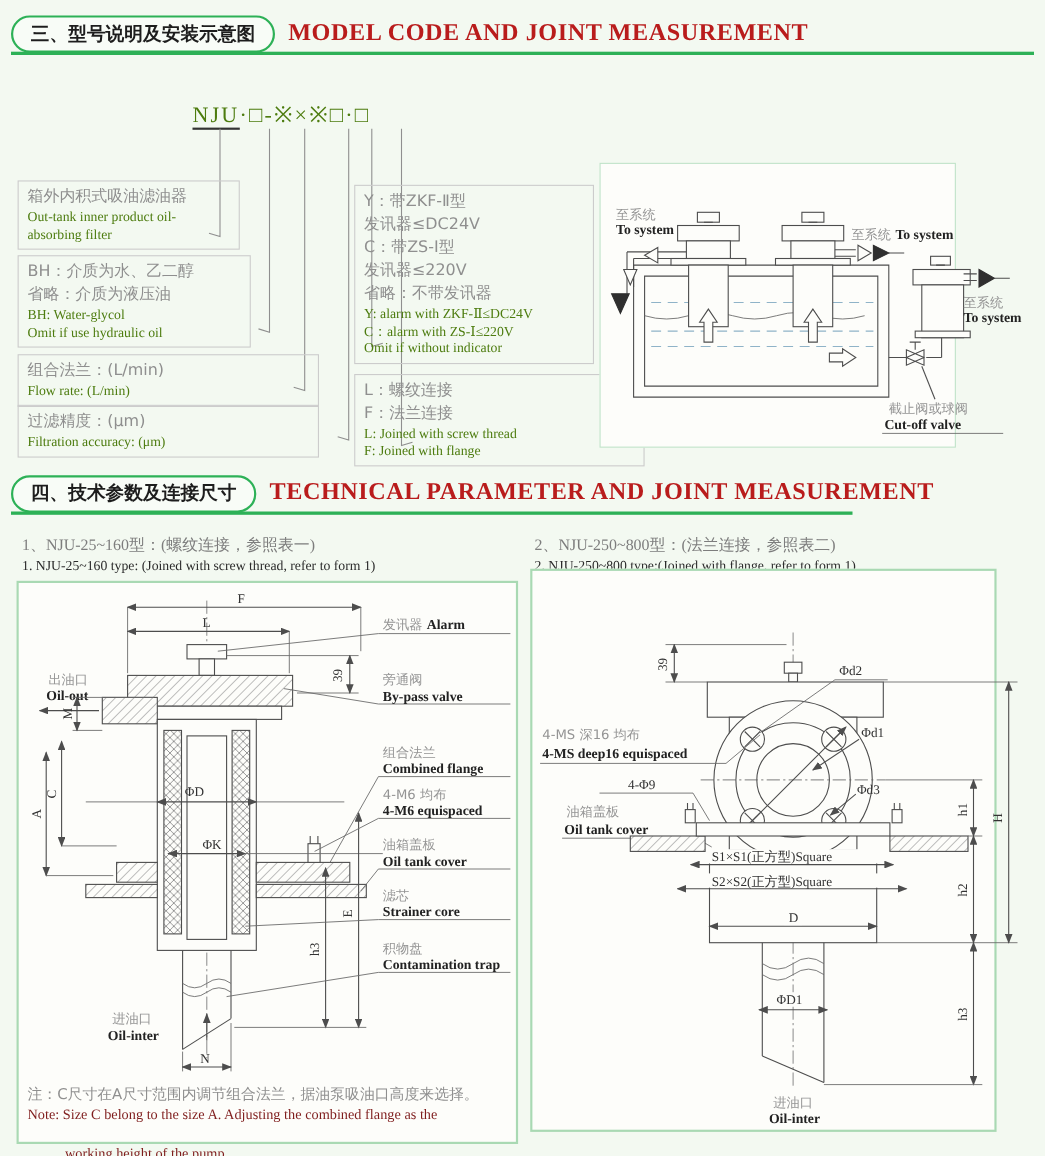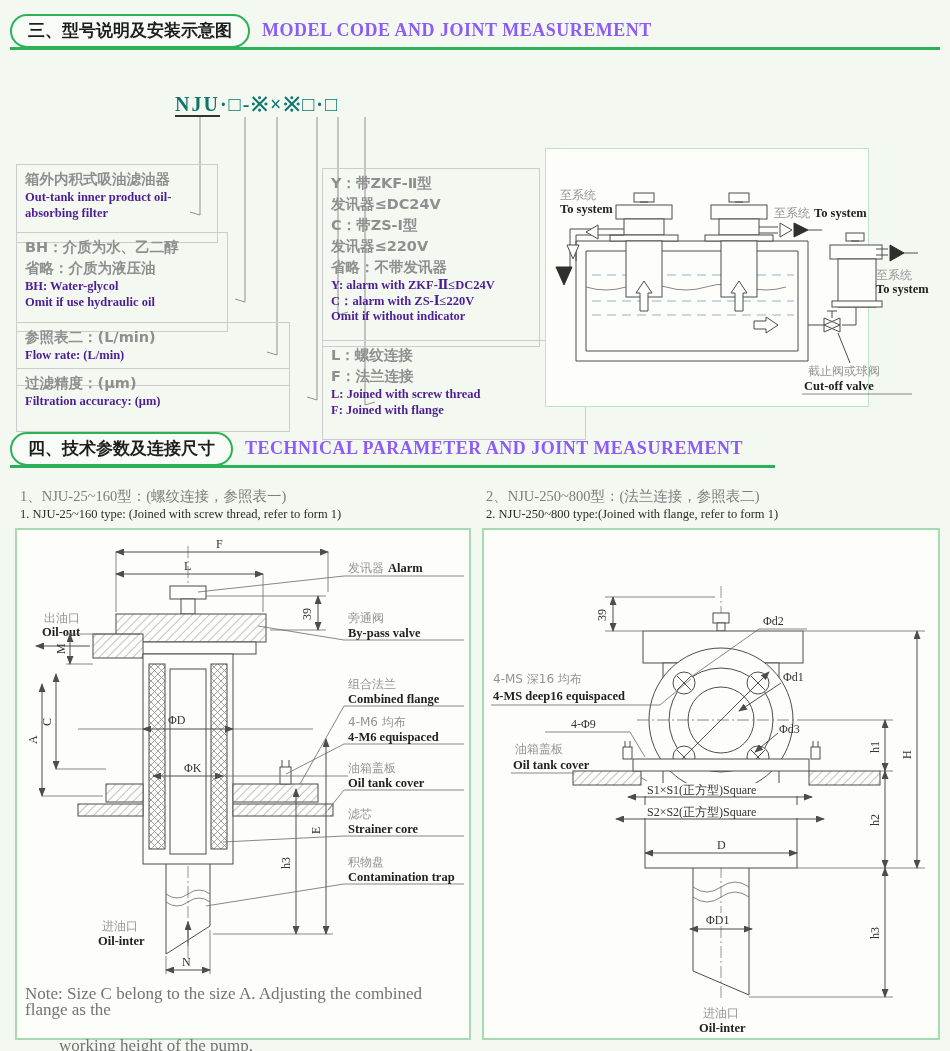--- a/index.html
+++ b/index.html
@@ -4,41 +4,41 @@
 <style>
   * { margin:0; padding:0; box-sizing:border-box; }
   html,body { width:950px; height:1051px; }
   body { position:relative; background:#f3f9f1; font-family:"Liberation Serif","DejaVu Serif",serif; overflow:hidden; }
   .abs { position:absolute; }
 
   
   .sec-badge { display:inline-block; border:2px solid #2db157; border-radius:20px; padding:3px 16px 4px;
                font-weight:bold; font-size:17px; color:#1d1d1d; background:#f8fcf7;
                font-family:Liberation Mono, monospace; }
-  .sec-title { font-weight:bold; font-size:18px; color:#8b5cf6; margin-left:12px; letter-spacing:.5px; }
+  .sec-title { font-weight:bold; font-size:22px; color:#b91c1c; margin-left:12px; letter-spacing:.5px; }
   .g-underline { position:absolute; height:3px; background:#2db157; }
 
   
-  .model-code { font-size:20px; font-weight:bold; color:#0f766e; letter-spacing:2px; }
+  .model-code { font-size:20px; font-weight:normal; color:#4d7c0f; letter-spacing:2px; }
   .model-code .pref { border-bottom:2px solid #333; }
 
   
-  .blk { position:absolute; border:1px solid #cccccc; padding:4px 8px 21px; background:transparent;font-weight:bold; }
+  .blk { position:absolute; border:1px solid #cccccc; padding:4px 8px 5px; background:transparent; }
   .blk .cn { font-family:"DejaVu Sans",sans-serif; color:#8f8f8f; font-size:14.5px; line-height:21px; }
-  .blk .en { color:#4c1d95; font-size:12.5px; line-height:15.5px; }
+  .blk .en { color:#4d7c0f; font-size:12.5px; line-height:15.5px; }
   .blk.right { text-align:left; }
 
   .sub .cn { font-family:Liberation Serif, serif; color:#7d7d7d; font-size:14.5px; line-height:20px; }
   .sub .en { color:#2b2b2b; font-size:12.5px; line-height:17px; }
 
   .panel { position:absolute; border:2px solid #a9d9b3; background:#fdfdfa; }
 
   .note { position:absolute; }
   .note .cn { font-family:"DejaVu Sans",sans-serif; color:#8f8f8f; font-size:13.5px; line-height:19px; }
-  .note .en { color:#737373; font-size:17px; line-height:16px; }
+  .note .en { color:#7f1d1d; font-size:13px; line-height:16px; }
   .note .en.ind { margin-left:34px;margin-top:20px; }
 
   
   svg text { font-family:"Liberation Serif","DejaVu Serif",serif; }
   svg .t-cn { fill:#949494; font-size:12px; font-family:"DejaVu Sans",sans-serif; }
   svg .t-en { fill:#222; font-size:12.5px; font-weight:bold; }
   svg .t-dim { fill:#333; font-size:12px; }
   svg .ln { stroke:#4d4d4d; fill:none; stroke-width:1; }
   svg .thin { stroke:#6a6a6a; stroke-width:.8; fill:none; }
   svg .dark { fill:#2f2f2f; stroke:#2f2f2f; }
@@ -95,21 +95,21 @@
   </div>
 
   <div class="blk" style="left:16px;top:232px;width:212px">
     <div class="cn">BH：介质为水、乙二醇</div>
     <div class="cn">省略：介质为液压油</div>
     <div class="en">BH: Water-glycol</div>
     <div class="en">Omit if use hydraulic oil</div>
   </div>
 
   <div class="blk" style="left:16px;top:322px;width:274px">
-    <div class="cn">参照表二：(L/min)</div>
+    <div class="cn">组合法兰：(L/min)</div>
     <div class="en">Flow rate: (L/min)</div>
   </div>
 
   <div class="blk" style="left:16px;top:368px;width:274px">
     <div class="cn">过滤精度：(μm)</div>
     <div class="en">Filtration accuracy: (μm)</div>
   </div>
 
   <div class="blk right" style="left:322px;top:168px;width:218px">
     <div class="cn">Y：带ZKF-Ⅱ型</div>
@@ -361,26 +361,27 @@
       <text class="t-en" x="330" y="207">4-M6 equispaced</text>
       <text class="t-cn" x="330" y="238">油箱盖板</text>
       <text class="t-en" x="330" y="253">Oil tank cover</text>
       <text class="t-cn" x="330" y="284">滤芯</text>
       <text class="t-en" x="330" y="299">Strainer core</text>
       <text class="t-cn" x="330" y="332">积物盘</text>
       <text class="t-en" x="330" y="347">Contamination trap</text>
     </svg>
 
     <div class="note" style="left:8px;top:456px;width:440px">
+      <div class="cn">注：C尺寸在A尺寸范围内调节组合法兰，据油泵吸油口高度来选择。</div>
       <div class="en">Note: Size C belong to the size A. Adjusting the combined flange as the</div>
       <div class="en ind">working height of the pump.</div>
     </div>
   </div>
 
-  <div class="panel" style="left:482px;top:528px;width:458px;height:512px">
+  <div class="panel" style="left:482px;top:517px;width:424px;height:512px">
     <svg width="452" height="506" viewBox="0 0 452 506" style="display:block;margin:1px 0 0 1px">
 
       <line x1="236" y1="55" x2="236" y2="470" stroke="#7a7a7a" stroke-width=".8" stroke-dasharray="12 3 2 3"></line>
 
       <g class="ln">
         <rect class="wfill" x="228" y="82" width="16" height="10"></rect>
           <rect class="wfill" x="232" y="92" width="8" height="8"></rect>
         <rect class="wfill" x="158" y="100" width="160" height="32"></rect>
         <rect class="wfill" x="178" y="132" width="116" height="121"></rect>
       </g>

